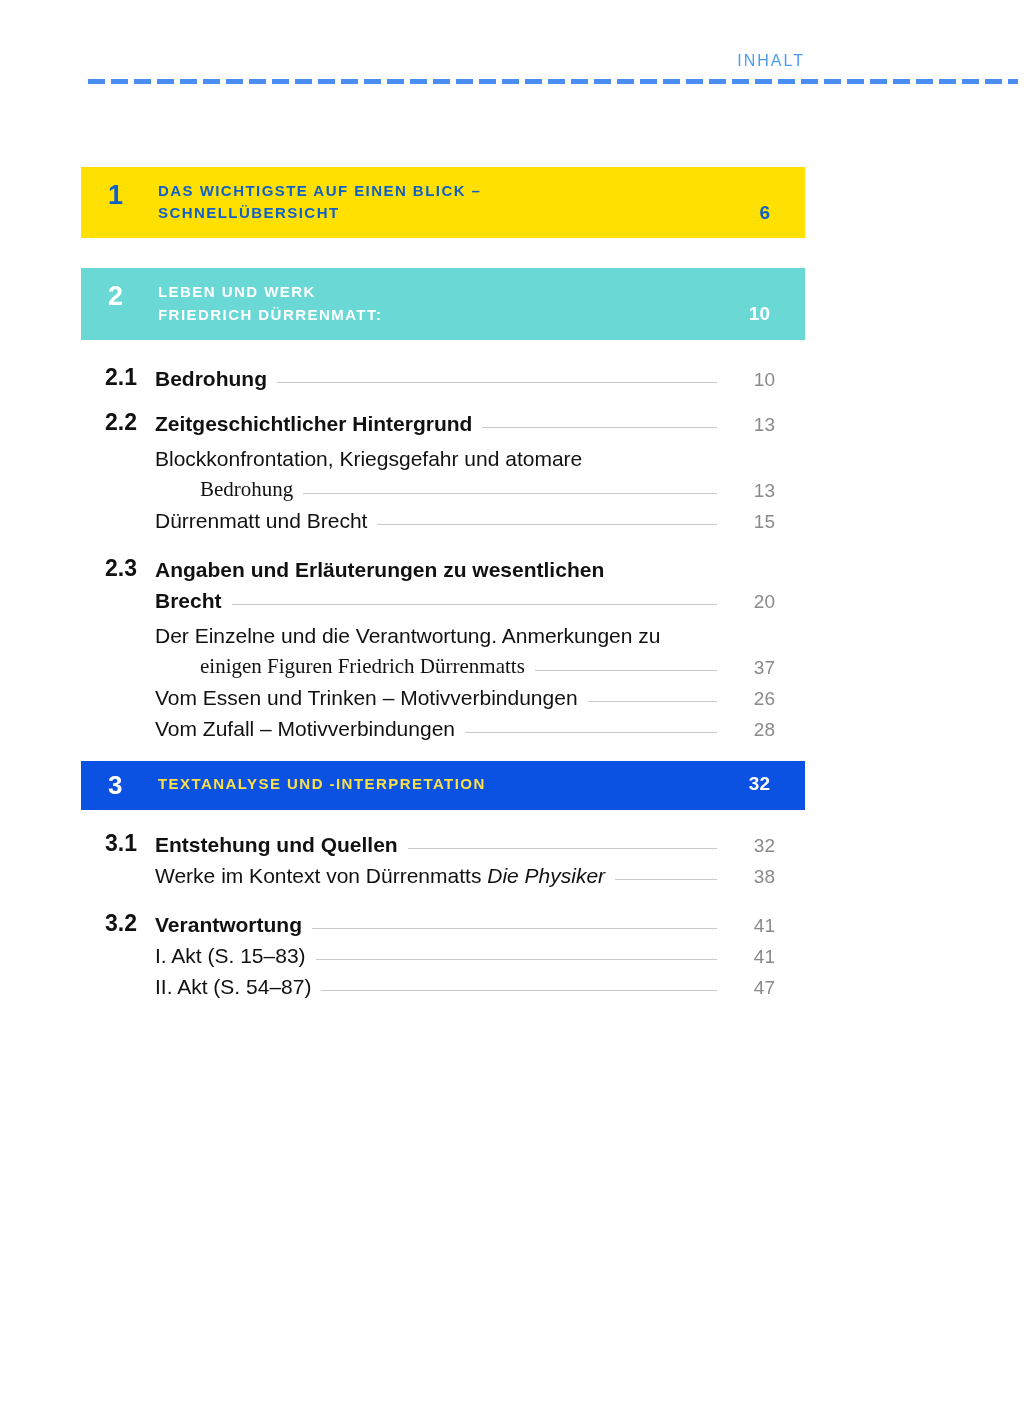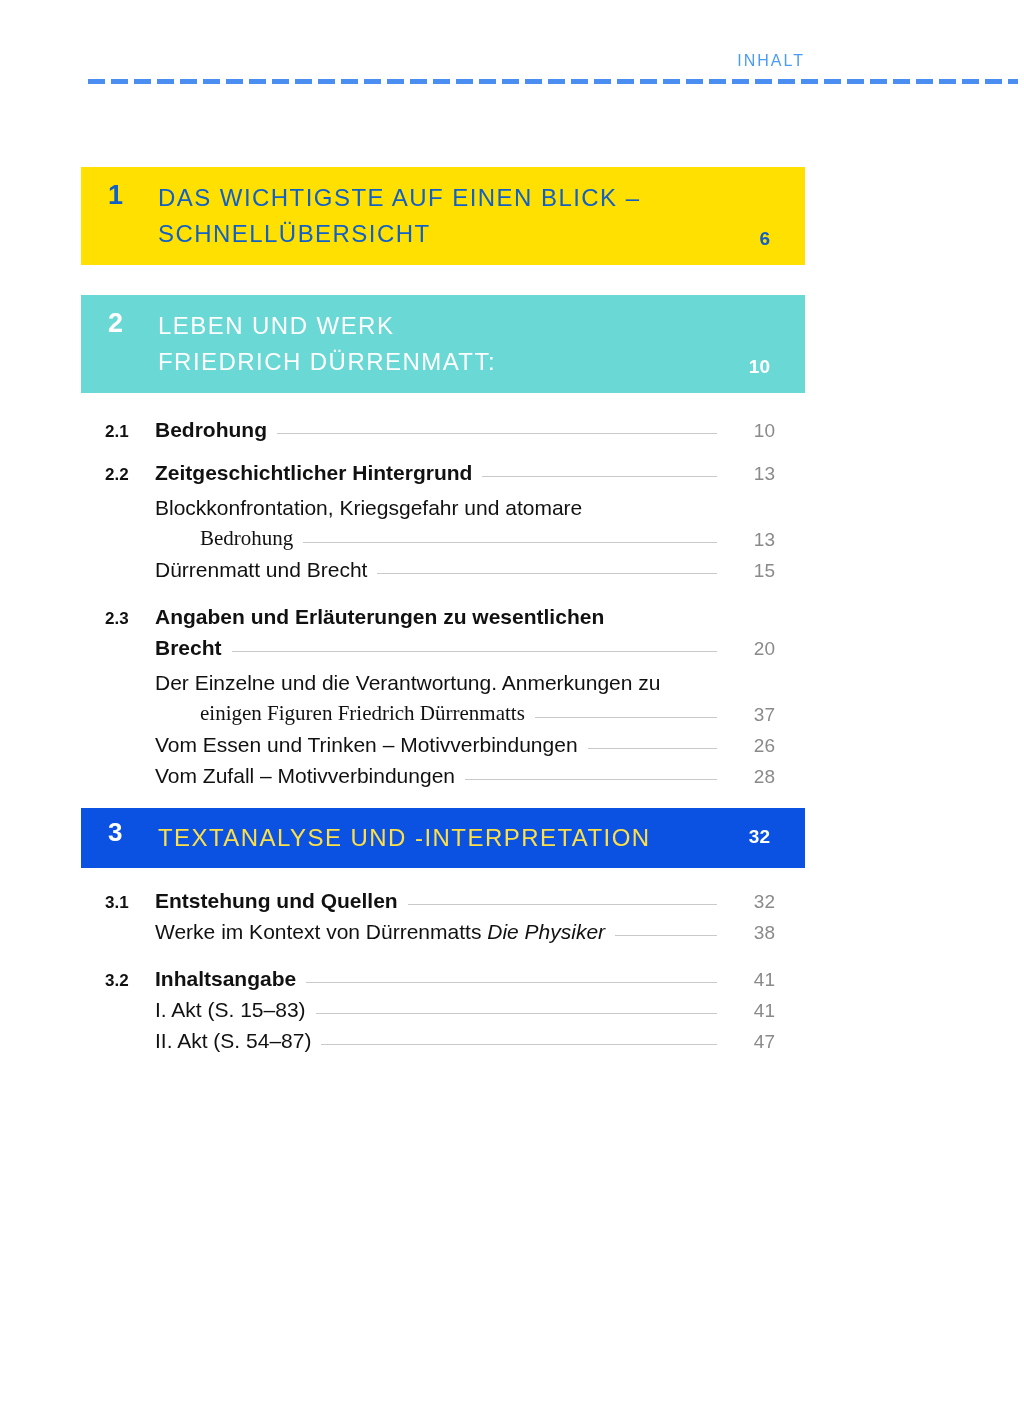--- a/index.html
+++ b/index.html
@@ -80,22 +80,22 @@
     font-size: 27px;
     font-weight: 700;
     line-height: 1.16;
   }
   .chapter-bar.yellow .chapter-num { color: #1060c8; }
   .chapter-bar.teal   .chapter-num { color: #ffffff; }
   .chapter-bar.blue   .chapter-num { color: #ffffff; }
 
   .chapter-title {
     flex: 1 1 auto;
-    font-size: 24px;
-    font-weight: 400;
+    font-size: 15px;
+    font-weight: 700;
     letter-spacing: 1.45px;
     line-height: 1.48;
     text-transform: uppercase;
     padding-right: 10px;
   }
   .chapter-bar.yellow .chapter-title { color: #1060c8; }
   .chapter-bar.teal   .chapter-title { color: #ffffff; }
   .chapter-bar.blue   .chapter-title { color: #fde047; }
 
   .chapter-page {
@@ -123,21 +123,21 @@
   .entry {
     display: flex;
     align-items: flex-end;
     width: 724px;
   }
 
   .entry-num {
     flex: 0 0 auto;
     width: 50px;
     margin-left: 24px;
-    font-size: 17px;
+    font-size: 23px;
     font-weight: 700;
     color: #111111;
     line-height: 1.0;
   }
 
   .entry-body {
     flex: 1 1 auto;
     display: flex;
     align-items: flex-end;
     min-width: 0;
@@ -369,21 +369,21 @@
           <span class="leader"></span>
         </div>
         <div class="entry-page">38</div>
       </div>
 
       <div class="sp-26"></div>
 
       <div class="entry level1">
         <div class="entry-num">3.2</div>
         <div class="entry-body">
-          <span class="entry-label">Inhaltsangabe</span>
+          <span class="entry-label">Verantwortung</span>
           <span class="leader"></span>
         </div>
         <div class="entry-page">41</div>
       </div>
 
       <div class="sp-10"></div>
 
       <div class="entry level2">
         <div class="entry-num"></div>
         <div class="entry-body">

